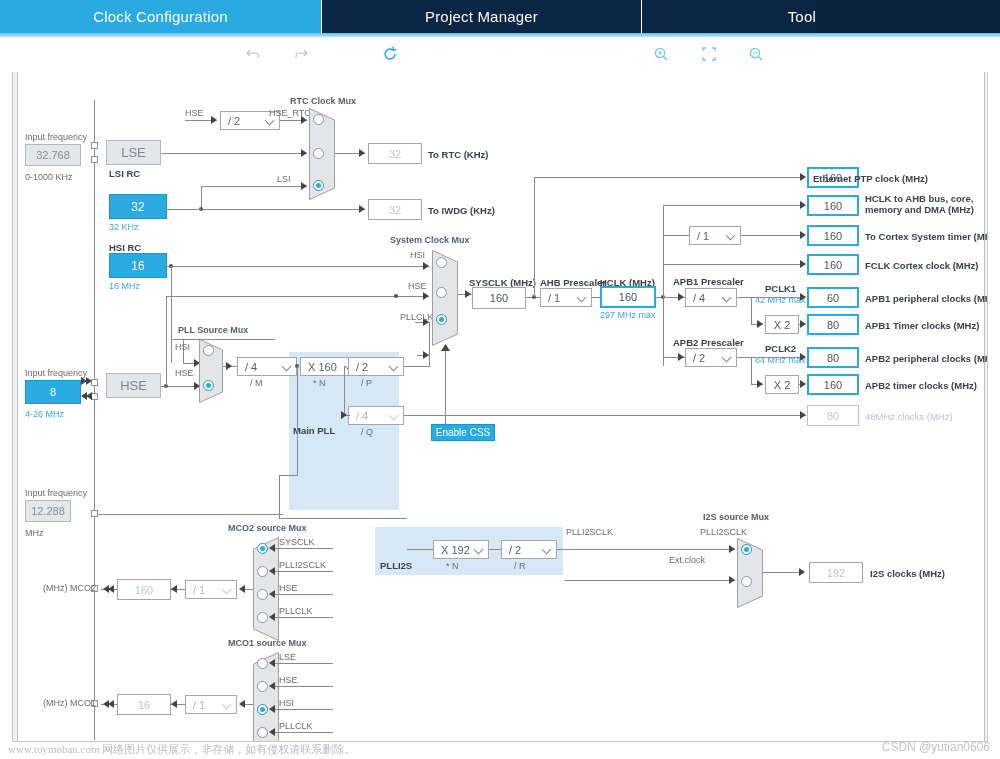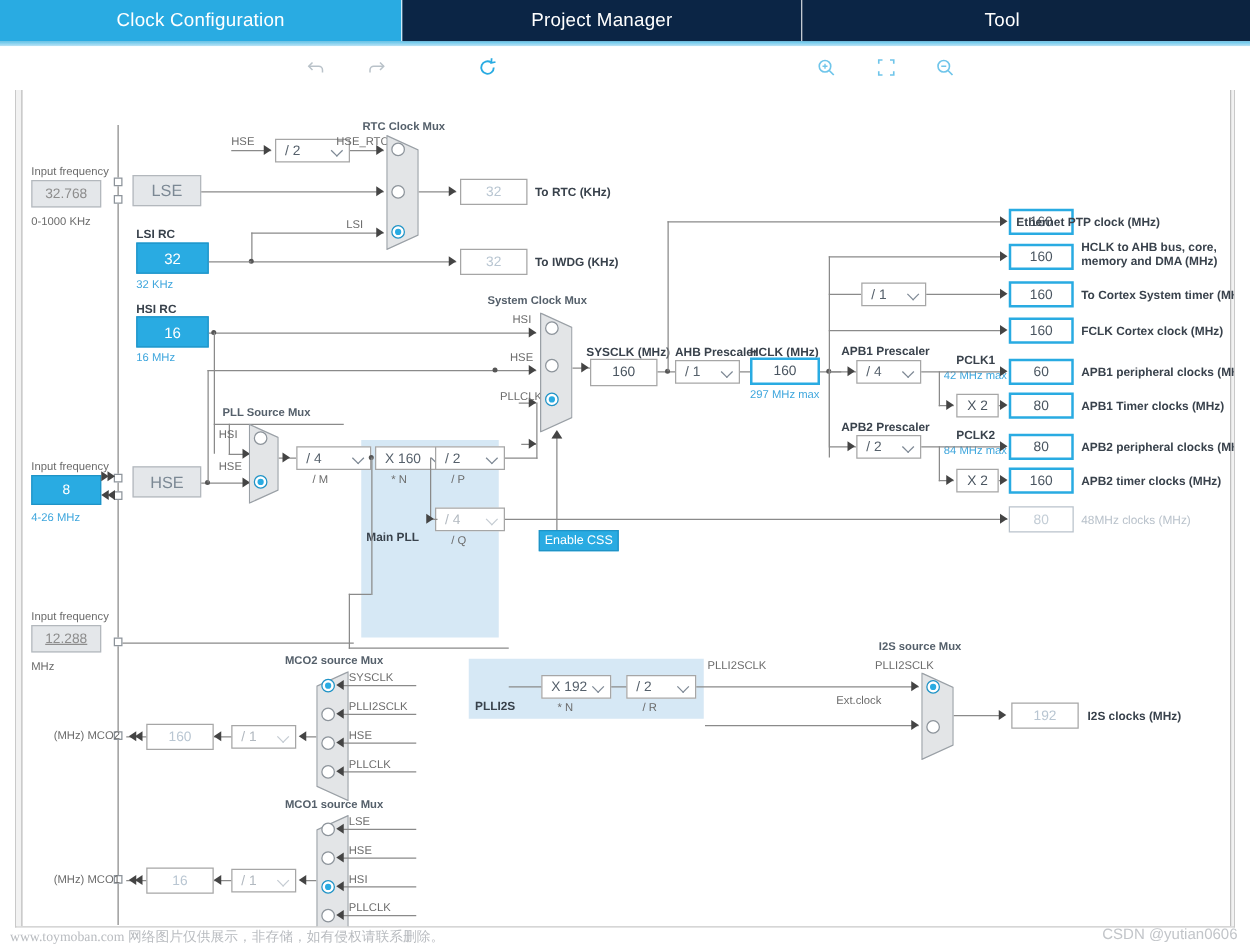--- a/index.html
+++ b/index.html
@@ -201,21 +201,21 @@
   <div class="arrow" style="left:346px; top:77px;"></div>
   <div class="vbox faint" style="left:355px; top:71px; width:54px; height:21px;">32</div>
   <div class="lbl dark" style="left:415px; top:77px; font-size:9.5px;">To RTC (KHz)</div>
 
   <div class="wire wh" style="left:188px; top:137px; width:164px;"></div>
   <div class="dot" style="left:186px; top:135px;"></div>
   <div class="arrow" style="left:346px; top:133px;"></div>
   <div class="vbox faint" style="left:355px; top:127px; width:54px; height:21px;">32</div>
   <div class="lbl dark" style="left:415px; top:133px; font-size:9.5px;">To IWDG (KHz)</div>
 
-  <div class="lbl dark" style="left:96px; top:110px; font-size:9.5px;">LSI RC</div>
+  <div class="lbl dark" style="left:96px; top:96px; font-size:9.5px;">LSI RC</div>
   <div class="vbox solid" style="left:96px; top:122px; width:58px; height:25px;">32</div>
   <div class="lbl blue" style="left:96px; top:150px;">32 KHz</div>
   <div class="wire wh" style="left:154px; top:137px; width:34px;"></div>
 
   <div class="lbl dark" style="left:96px; top:170px; font-size:9.5px;">HSI RC</div>
   <div class="vbox solid" style="left:96px; top:181px; width:58px; height:25px;">16</div>
   <div class="lbl blue" style="left:96px; top:209px;">16 MHz</div>
 
   <div class="wire wh" style="left:154px; top:194px; width:262px;"></div>
   <div class="dot" style="left:156px; top:192px;"></div>
@@ -421,21 +421,21 @@
   <div class="vbox hl" style="left:794px; top:275px; width:52px; height:21px;">80</div>
   <div class="lbl dark" style="left:852px; top:281px; font-size:9.5px;">APB2 peripheral clocks (MHz)</div>
 
   <div class="vbox hl" style="left:794px; top:302px; width:52px; height:21px;">160</div>
   <div class="lbl dark" style="left:852px; top:308px; font-size:9.5px;">APB2 timer clocks (MHz)</div>
 
   <div class="vbox gray" style="left:794px; top:333px; width:52px; height:21px; background:#fff; color:#c3cdd6; border:1px solid #b9c2cb;">80</div>
   <div class="lbl" style="left:852px; top:339px; font-size:9.5px; color:#b9c2cb; font-weight:normal;">48MHz clocks (MHz)</div>
 
   <div class="lbl" style="left:12px; top:416px;">Input frequency</div>
-  <div class="vbox gray" style="left:12px; top:428px; width:56px; height:22px;text-decoration:underline;">12.288</div>
+  <div class="vbox gray" style="left:12px; top:428px; width:46px; height:22px;">12.288</div>
   <div class="lbl" style="left:12px; top:456px;">MHz</div>
   <div class="pin" style="left:78px; top:438px;"></div>
   <div class="wire wh" style="left:85px; top:442px; width:185px;"></div>
 
   <div class="pllpanel" style="left:362px; top:455px; width:188px; height:48px;"></div>
   <div class="lbl dark" style="left:367px; top:488px; font-size:9.5px;">PLLI2S</div>
   <div class="dd" style="left:420px; top:468px; width:56px;">
     <span class="txt">X 192</span>
         <span class="chev"></span>
   </div>

